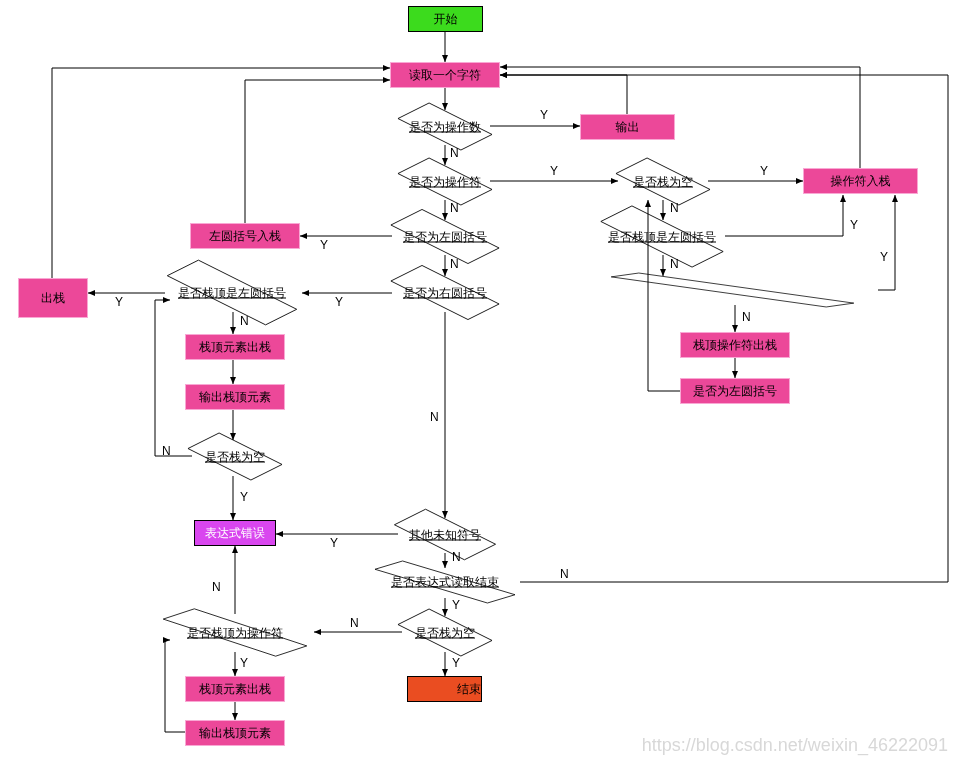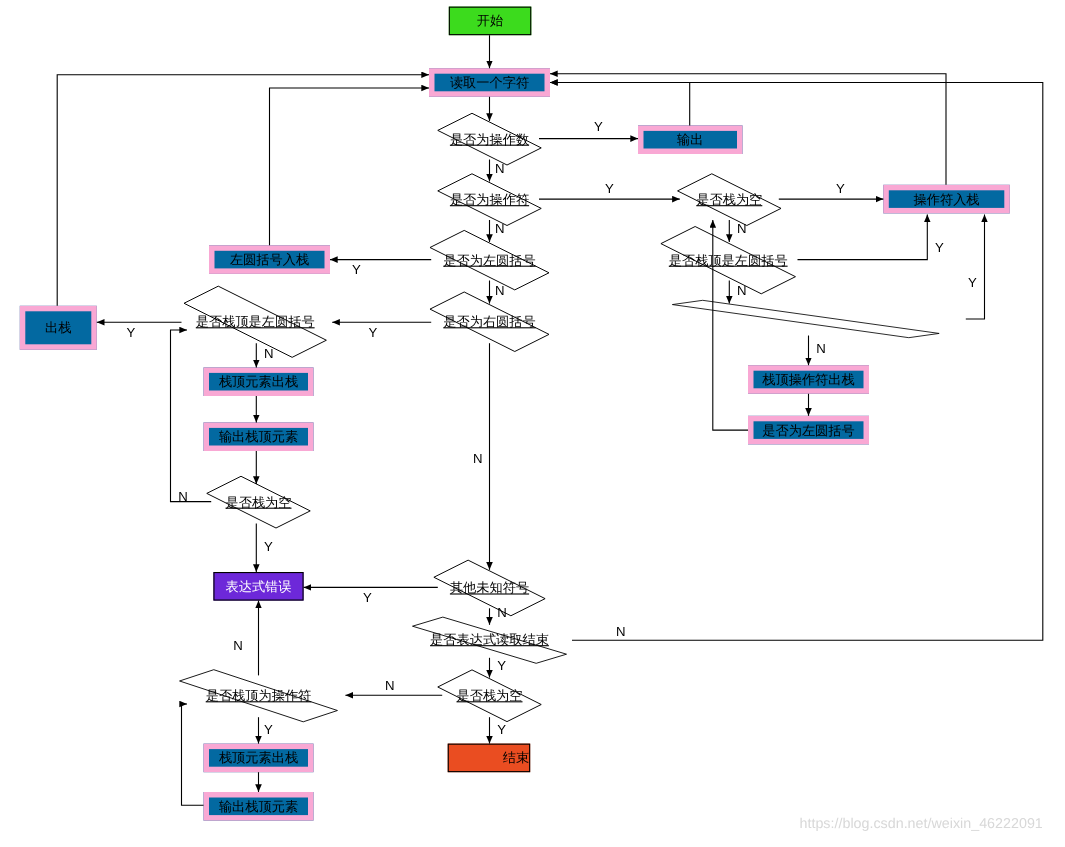--- a/index.html
+++ b/index.html
@@ -15,29 +15,29 @@
   }
   .node {
     position: absolute;
     box-sizing: border-box;
     display: flex;
     align-items: center;
     justify-content: center;
     text-align: center;
   }
   .rect {
-    border: 5px solid #f9a8d4;
-    background: #0369a1;
+    border: 1px solid #f9a8d4;
+    background: #ec4899;
   }
   .start {
     background: #3cdb1d;
     border: 1px solid #000;
   }
   .error {
-    background: #6d28d9;
+    background: #d946ef;
     color: #fff;
     border: 1px solid #000;
   }
   .end {
     background: #ea4d21;
     border: 1px solid #000;
   }
   .diamond {
     position: absolute;
   }
@@ -74,21 +74,21 @@
     top: 0;
     width: 968px;
     height: 770px;
     pointer-events: none;
   }
   .watermark {
     position: absolute;
     right: 20px;
     bottom: 14px;
     color: #d8d8d8;
-    font-size: 13px;
+    font-size: 18px;
     margin-top: 46px;
   }
 </style>
 </head>
 <body>
 
 <div class="node start" style="left:408px; top:6px; width:75px; height:26px;">
   <span>开始</span>
 </div>
 

